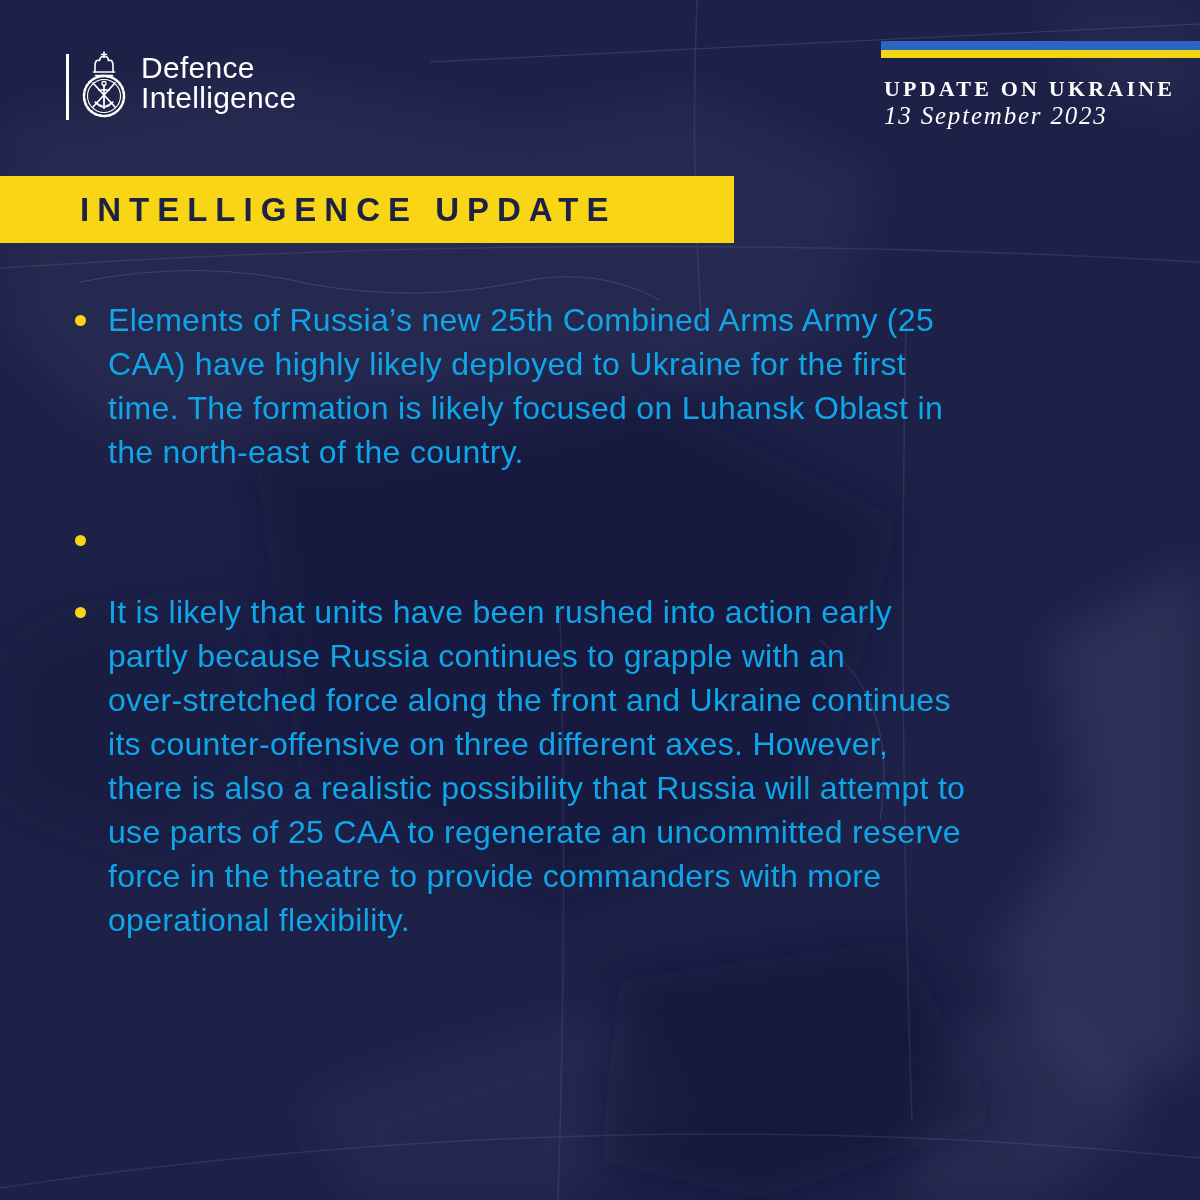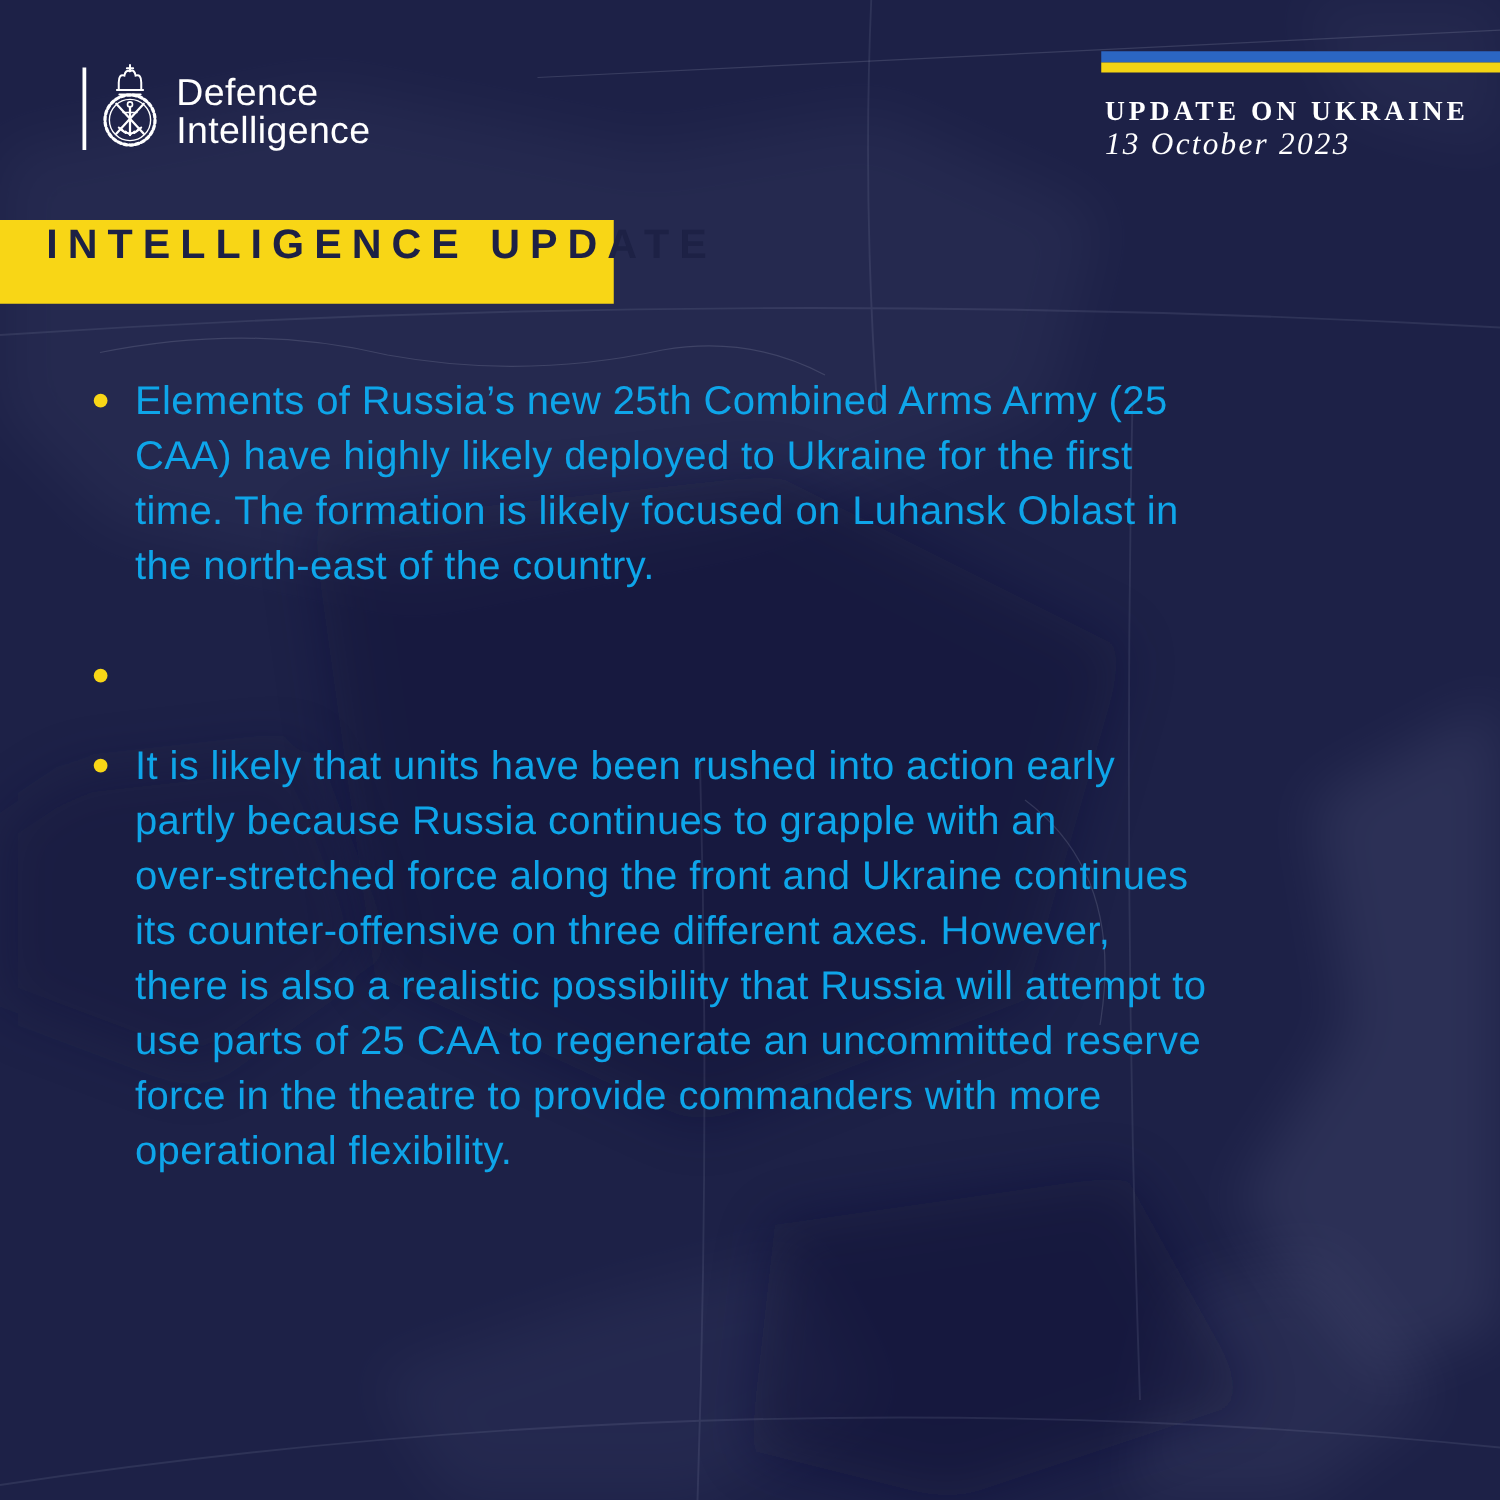--- a/index.html
+++ b/index.html
@@ -18,21 +18,21 @@
     width: 1200px;
     height: 1200px;
     pointer-events: none;
   }
   
   .logo {
     position: absolute;
     left: 66px;
     top: 50px;
     display: flex;
-    align-items: flex-end;
+    align-items: flex-start;
   }
   .logo-bar {
     width: 3px;
     height: 66px;
     background: #ffffff;
     margin-top: 4px;
   }
   .crest {
     margin-left: 9px;
     width: 52px;
@@ -77,27 +77,27 @@
     font-style: italic;
     font-size: 25px;
     letter-spacing: 1.8px;
     white-space: nowrap;
   }
   
   .banner {
     position: absolute;
     left: 0;
     top: 176px;
-    width: 491px;
+    width: 734px;
     height: 67px;
     background: #f8d616;
     display: flex;
-    align-items: flex-start;
+    align-items: center;
     box-sizing: border-box;
-    padding-left: 37px;
+    padding-left: 80px;
   }
   .banner-title {
     color: #1d2145;
     font-size: 33px;
     font-weight: 700;
     letter-spacing: 8px;
     white-space: nowrap;
   }
   
   .bullets {
@@ -196,21 +196,21 @@
       <div>Defence</div>
       <div>Intelligence</div>
     </div>
   </div>
 
   <div class="flag">
     <div class="flag-blue"></div>
     <div class="flag-yellow"></div>
   </div>
   <div class="update-label">UPDATE ON UKRAINE</div>
-  <div class="update-date">13 October 2023</div>
+  <div class="update-date">13 September 2023</div>
 
   <div class="banner">
     <span class="banner-title">INTELLIGENCE UPDATE</span>
   </div>
 
   <ul class="bullets">
     <li>
       <span class="bullet-dot"></span>
       <span class="bullet-text">Elements of Russia’s new 25th Combined Arms Army (25
 CAA) have highly likely deployed to Ukraine for the first

